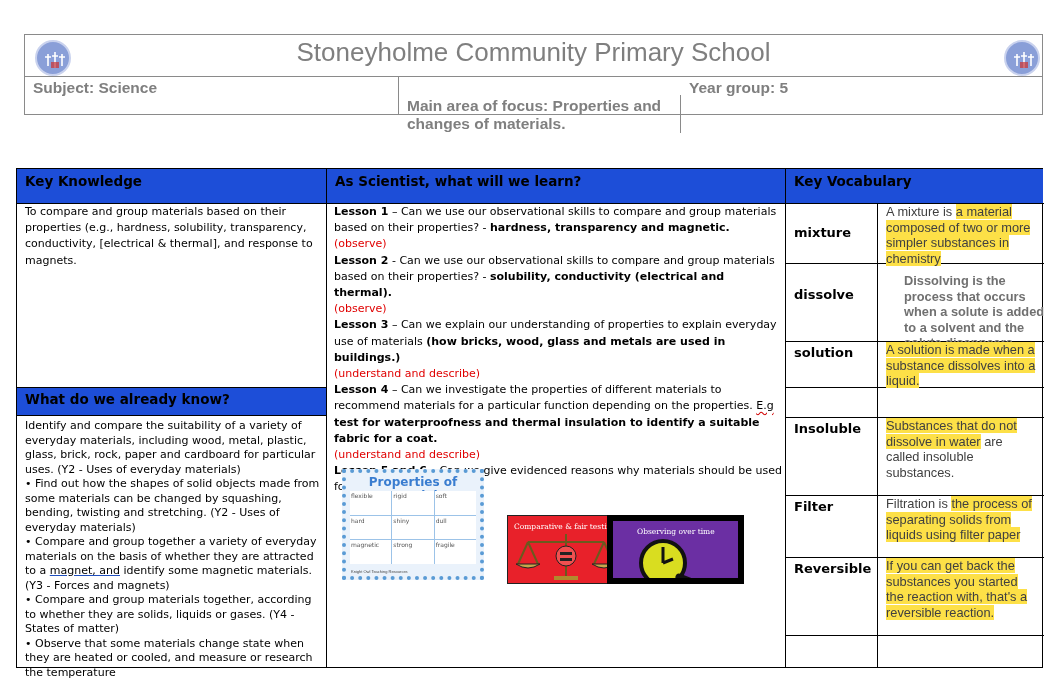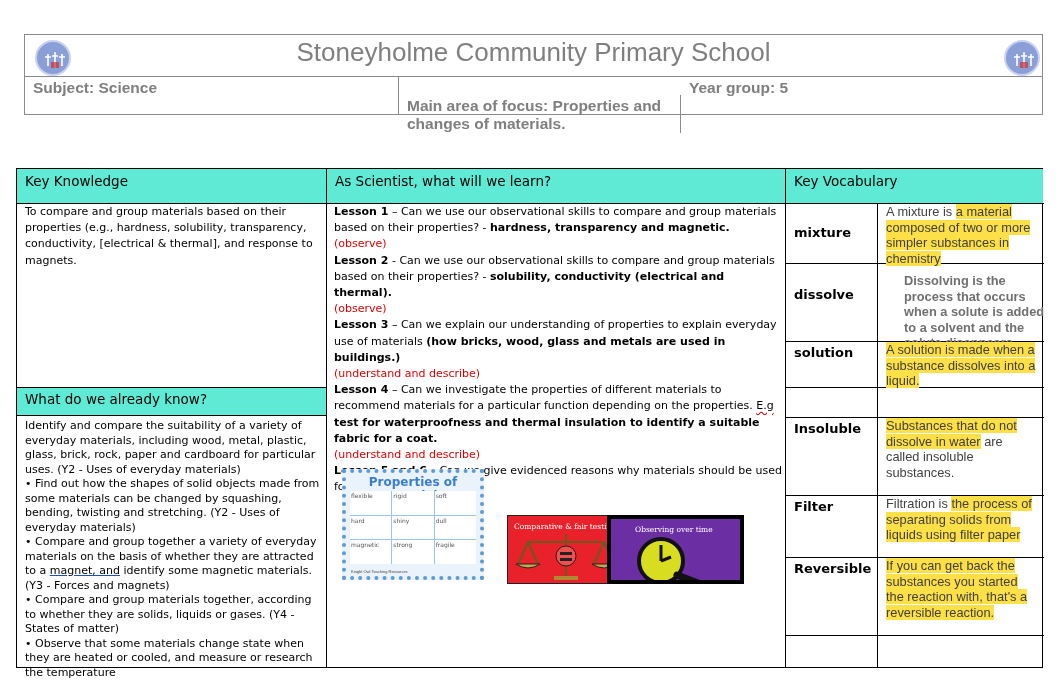--- a/index.html
+++ b/index.html
@@ -17,40 +17,40 @@
   .hdr-bot { position: absolute; left: 0; top: 42px; width: 100%; height: 38px; }
   .hcell { position: absolute; top: 0; height: 38px; font-weight: bold; font-size: 15.5px; color: #7f7f7f; padding: 2px 8px; line-height: 18px; }
   .hcell.c1 { left: 0; width: 374px; border-right: 1px solid #8a8a8a; }
   .hcell.c2 { left: 374px; width: 282px; border-right: 1px solid #8a8a8a; margin-top: 18px; }
   .hcell.c3 { left: 656px; width: 363px; }
 
   
   .main { position: absolute; left: 16px; top: 168px; width: 1027px; height: 500px; border: 1px solid #000; }
   .vline { position: absolute; top: 0; bottom: 0; width: 1px; background: #000; }
   .hline { position: absolute; height: 1px; background: #000; }
-  .colhead { position: absolute; background: #5eead4; font-family: "DejaVu Sans", sans-serif; font-weight: normal; font-size: 13.5px; padding: 4px 8px; }
+  .colhead { position: absolute; background: #1d4ed8; font-family: "DejaVu Sans", sans-serif; font-weight: bold; font-size: 13.5px; padding: 4px 8px; }
   .txt { font-family: "DejaVu Sans", sans-serif; font-size: 11px; line-height: 16.2px; }
   .kk { position: absolute; left: 8px; top: 35px; width: 300px; }
   .wdwk { position: absolute; left: 8px; top: 250px; width: 300px; line-height: 14.5px; font-size: 11px; }
   .sci { position: absolute; left: 317px; top: 35px; width: 450px; }
   .red { color: #e00000; }
   b { font-weight: bold; }
   .squig { text-decoration: underline wavy #d00000; }
   .blueund { text-decoration: underline solid #1f4fbf; }
   .caret { display: inline-block; width: 1px; height: 13px; background: #000; vertical-align: middle; margin-left: 2px; }
 
   
   .pic { position: absolute; }
   .pom { left: 325px; top: 300px; width: 142px; height: 111px; background: #eaf2fb; border: 4px dotted #5a9bd5; }
   .pom-title { text-align: center; color: #3a7dd0; font-weight: bold; font-size: 12px; font-family: "DejaVu Sans", sans-serif; margin-top: 2px; }
   .pom-grid { position: absolute; left: 4px; top: 18px; right: 4px; bottom: 12px; display: grid; grid-template-columns: 1fr 1fr 1fr; grid-template-rows: 1fr 1fr 1fr; gap: 1px; background: #9cc3e8; }
   .pom-grid div { background: #fff; font-size: 6px; color: #555; padding: 1px; font-family: "DejaVu Sans", sans-serif; }
   .pom-foot { position: absolute; left: 5px; bottom: 2px; font-size: 4px; color: #444; }
   .cmp { left: 490px; top: 346px; width: 116px; height: 69px; background: #e8212a; border: 1px solid #222; overflow: hidden; }
-  .obs { left: 590px; top: 346px; width: 137px; height: 69px; background: #6b2fa3; border: 4px solid #000000; overflow: hidden; }
+  .obs { left: 590px; top: 346px; width: 137px; height: 69px; background: #6b2fa3; border: 6px solid #000000; overflow: hidden; }
   .pic-cap { position: absolute; color: #fff; font-size: 7.5px; font-family: "DejaVu Serif", serif; white-space: nowrap; }
 
   
   .vterm { position: absolute; left: 777px; width: 84px; font-family: "DejaVu Sans", sans-serif; font-weight: bold; font-size: 13px; }
   .vdef { position: absolute; left: 869px; width: 152px; font-family: "Liberation Sans", sans-serif; font-size: 12.8px; line-height: 15.5px; color: #404040; }
   .hl { background: #fde047; }
   .vdef.gray { color: #707070; }
 </style>
 </head>
 <body>

